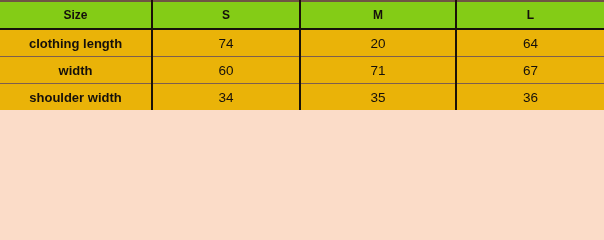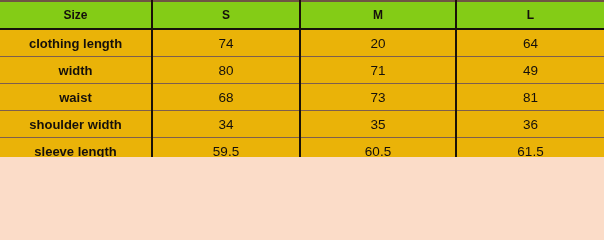--- a/index.html
+++ b/index.html
@@ -91,36 +91,24 @@
   </thead>
   <tbody>
     <tr>
       <td class="label">clothing length</td>
       <td>74</td>
       <td>20</td>
       <td>64</td>
     </tr>
     <tr>
       <td class="label">width</td>
-      <td>80</td>
+      <td>60</td>
       <td>71</td>
-      <td>49</td>
-    </tr>
-    <tr>
-      <td class="label">waist</td>
-      <td>68</td>
-      <td>73</td>
-      <td>81</td>
+      <td>67</td>
     </tr>
     <tr>
       <td class="label">shoulder width</td>
       <td>34</td>
       <td>35</td>
       <td>36</td>
     </tr>
-    <tr>
-      <td class="label">sleeve length</td>
-      <td>59.5</td>
-      <td>60.5</td>
-      <td>61.5</td>
-    </tr>
   </tbody>
 </table>
 
 </body></html>

